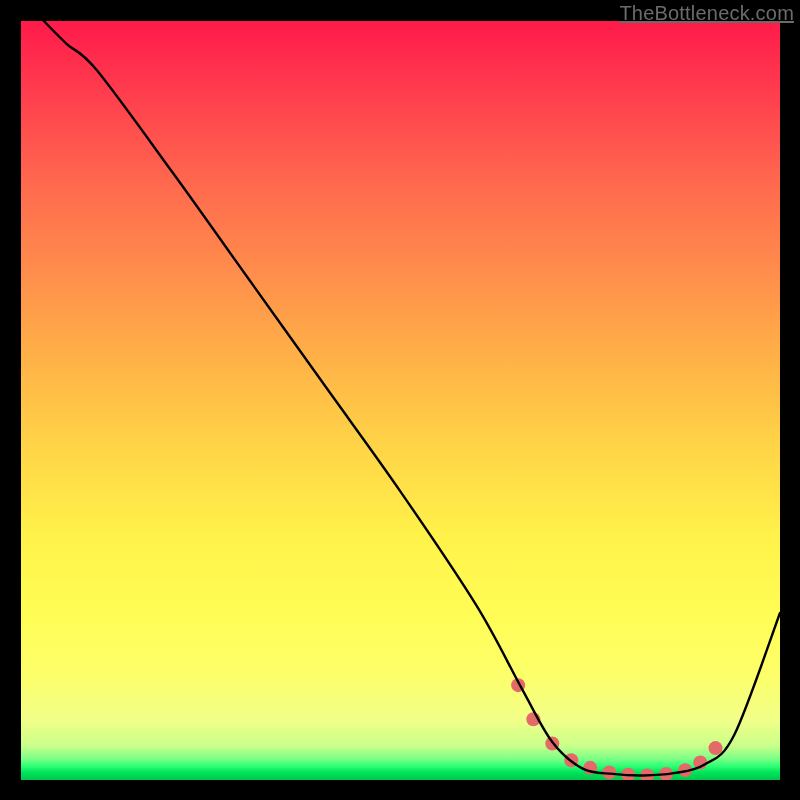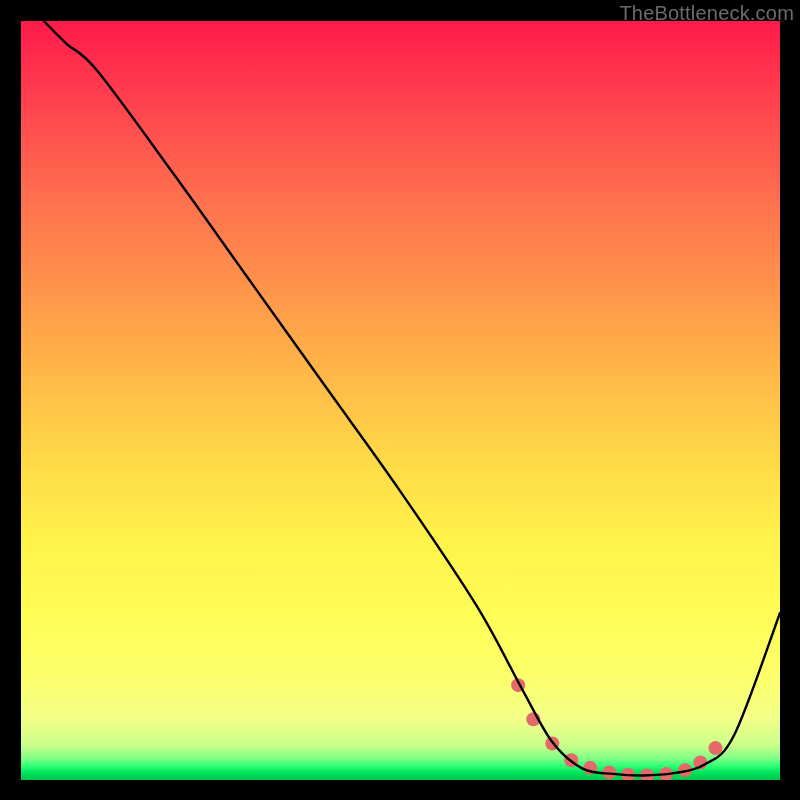--- a/index.html
+++ b/index.html
@@ -37,20 +37,21 @@
   }
   .watermark {
     position: absolute;
     top: 2px;
     right: 6px;
     color: #6b6b6b;
     font-size: 20px;
     font-weight: 500;
     letter-spacing: 0.2px;
     user-select: none;
+    text-decoration: underline;
   }
   svg.curve {
     position: absolute;
     left: 0;
     top: 0;
     width: 759px;
     height: 759px;
   }
 </style>
 </head>

